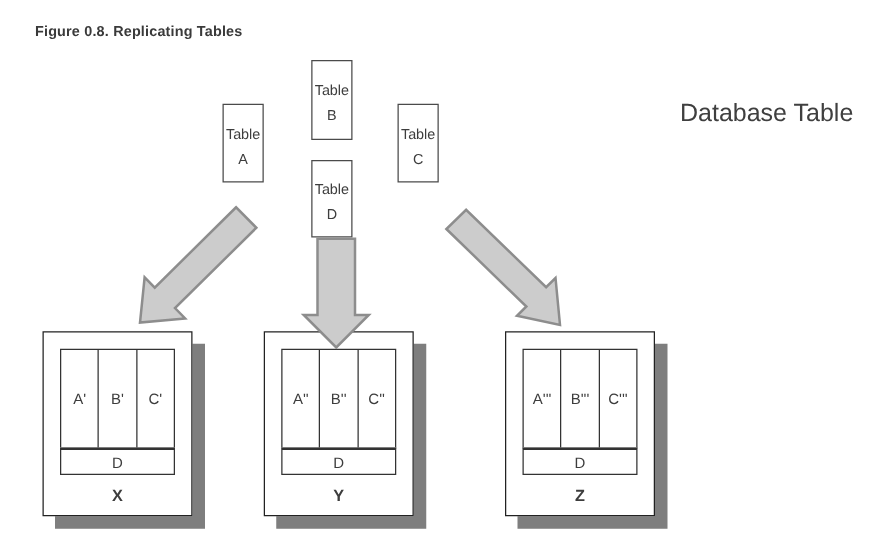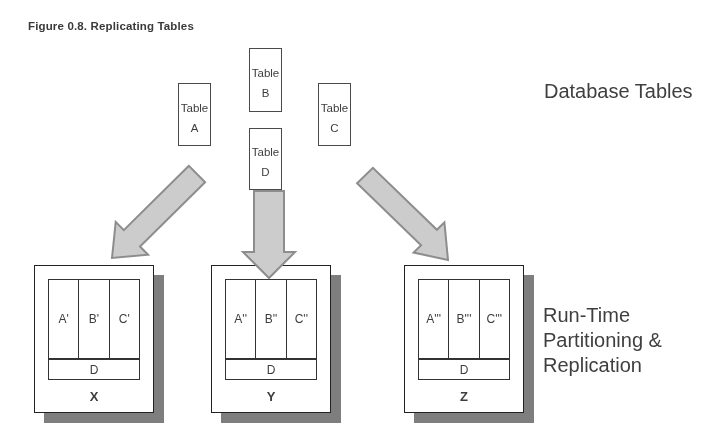--- a/index.html
+++ b/index.html
@@ -79,24 +79,21 @@
   }
   .arrows polygon { fill:#cccccc; stroke:#8d8d8d; stroke-width:2; stroke-linejoin:miter; }
 </style>
 </head>
 <body>
 
 <div class="stage">
 
   <div class="caption">Figure 0.8. Replicating Tables</div>
 
-  <div class="side-label lbl-schema">Database Tables</div>
-  <div class="side-label lbl-runtime">Run-Time
-Partitioning &amp;
-Replication</div>
+  <div class="side-label lbl-schema">Database Table</div>
 
   <div class="schema-table t-a">
     <div class="hdr"></div>
     <div class="tbody">
       <span>Table</span>
       <span>A</span>
     </div>
   </div>
   <div class="schema-table t-b">
     <div class="hdr"></div>

